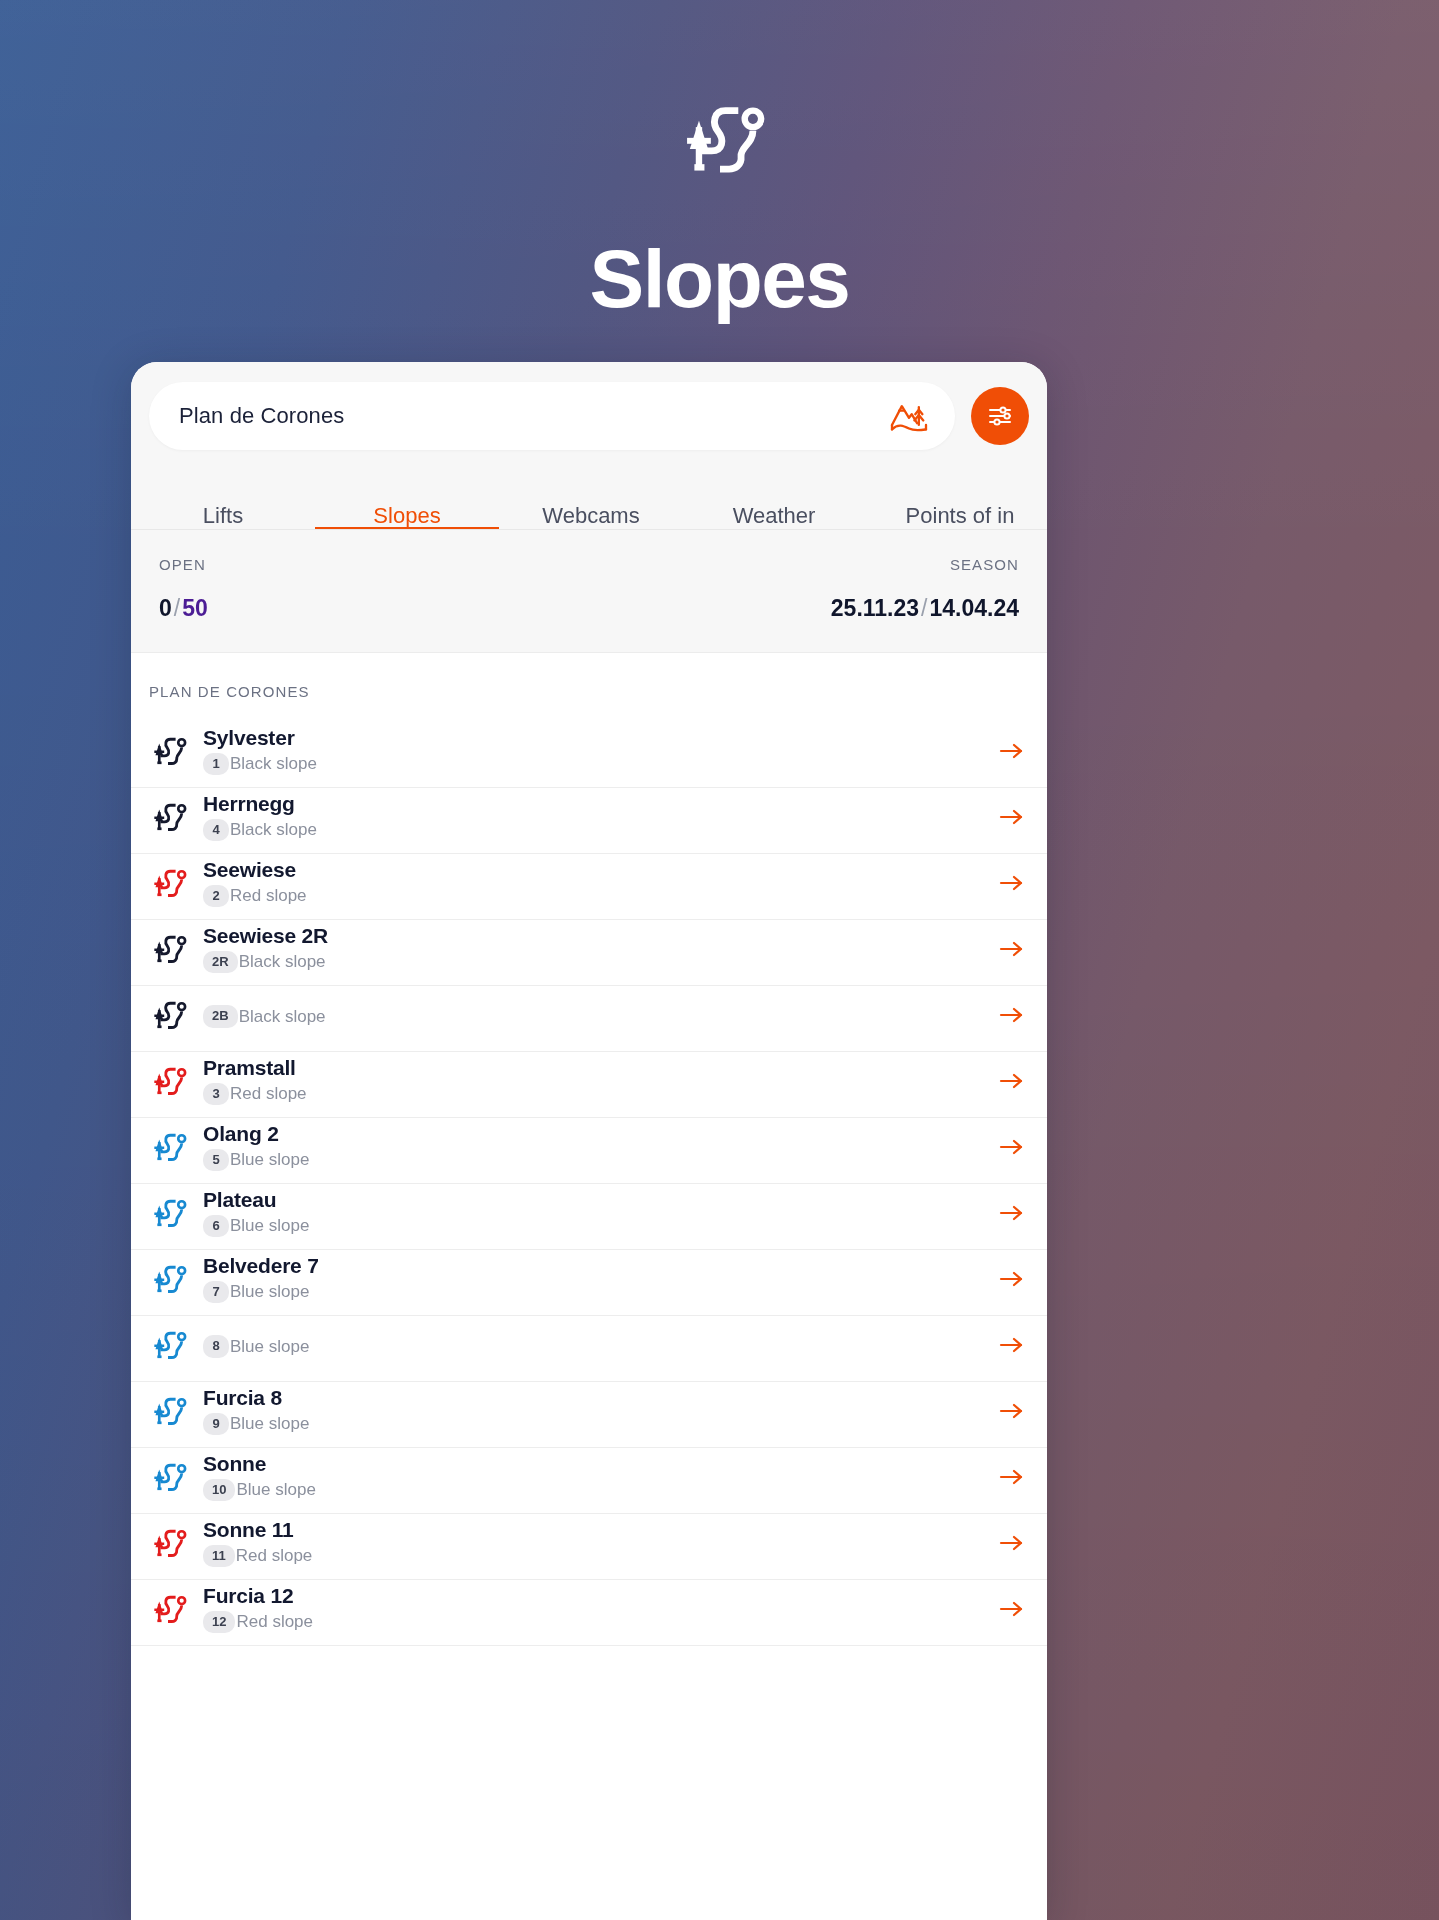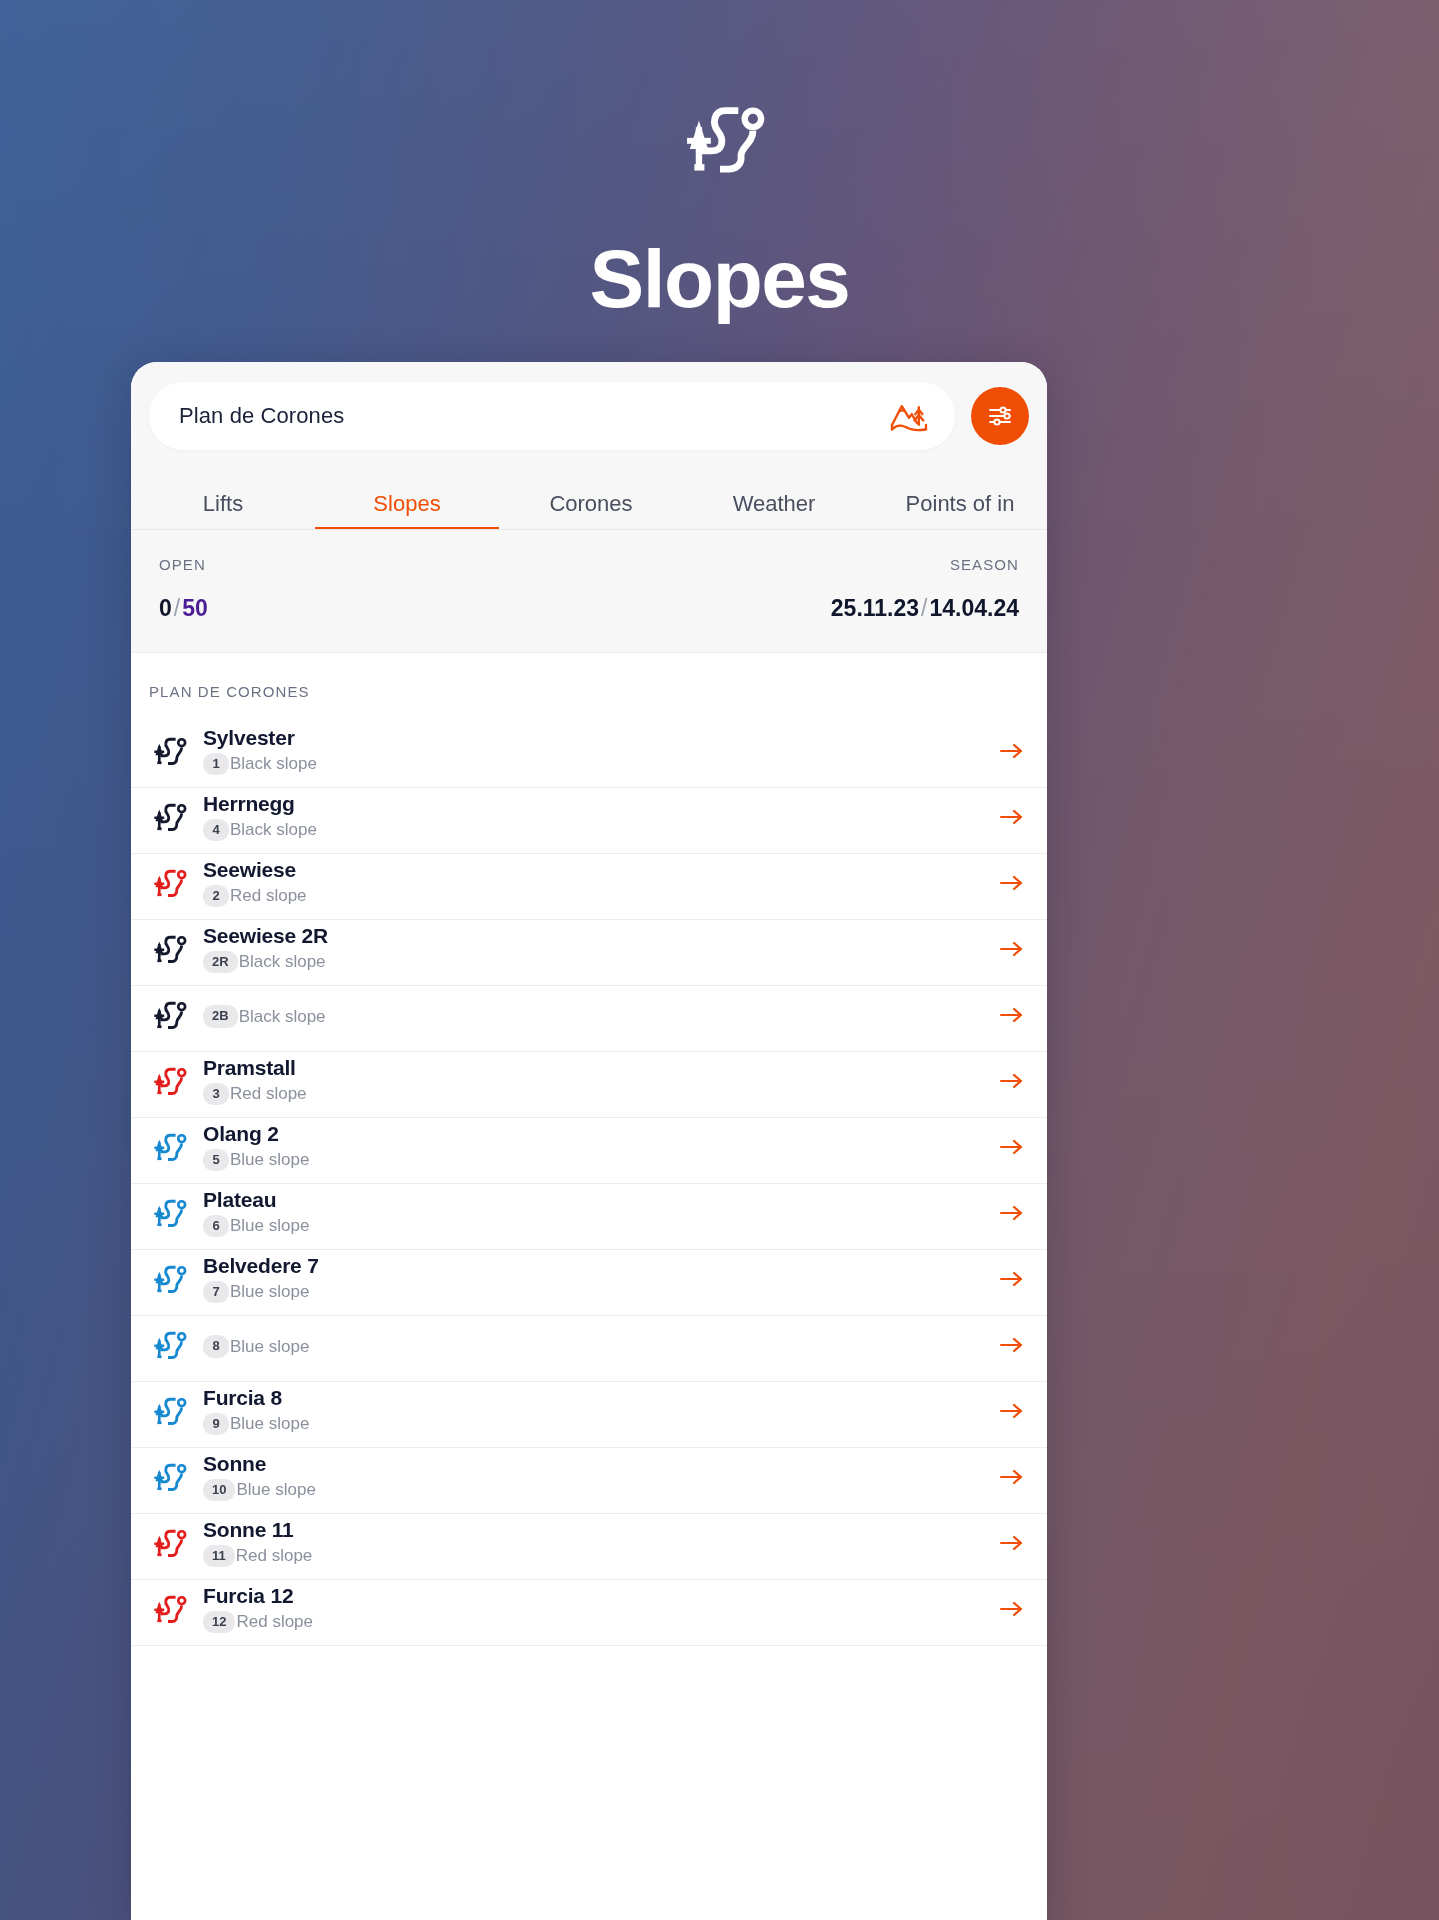--- a/index.html
+++ b/index.html
@@ -106,21 +106,21 @@
   .tabs{
     display:flex;
     align-items:stretch;
     padding:22px 0 0 0;
     border-bottom:1px solid #e8e8e8;
     height:78px;
     overflow:hidden;
   }
   .tab{
     flex:0 0 auto;
-    display:flex; flex-direction:column; align-items:center; justify-content:center;
+    display:flex; flex-direction:column; align-items:center; justify-content:flex-end;
     color:#4a4f60;
     font-size:22px;
     font-weight:400;
     cursor:pointer;
     position:relative;
     padding:4px 0 0 0;
     white-space:nowrap;
   }
   .tab.t-lifts{ width:184px; }
   .tab.t-slopes{ width:184px; }
@@ -272,21 +272,21 @@
     <div class="tabs">
       <div class="tab t-lifts">
           <span>Lifts</span>
           <span class="bar"></span>
         </div>
       <div class="tab t-slopes active">
           <span>Slopes</span>
           <span class="bar"></span>
         </div>
       <div class="tab t-webcams">
-          <span>Corones</span>
+          <span>Webcams</span>
           <span class="bar"></span>
         </div>
       <div class="tab t-weather">
           <span>Weather</span>
           <span class="bar"></span>
         </div>
       <div class="tab t-poi">
           <span>Points of in</span>
           <span class="bar"></span>
         </div>

